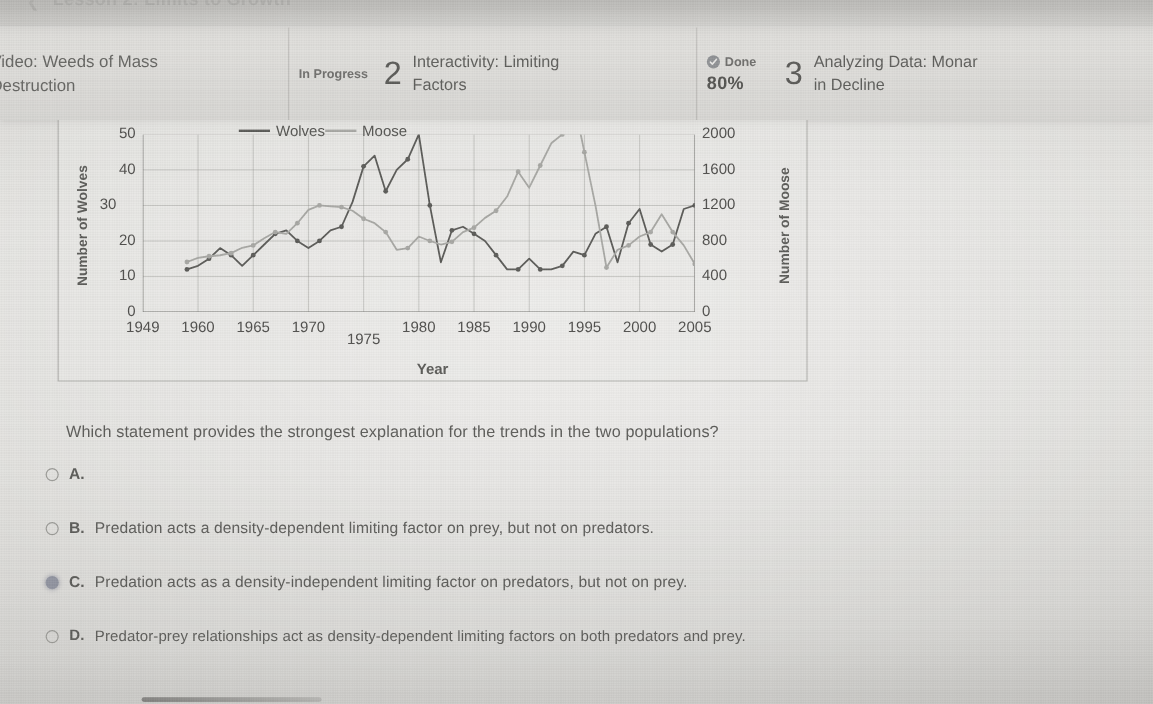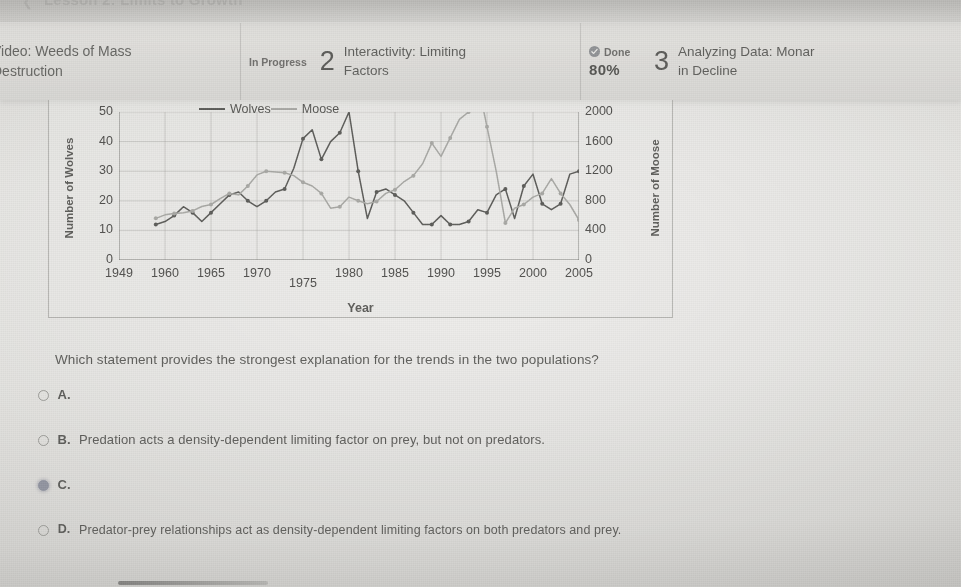--- a/index.html
+++ b/index.html
@@ -228,21 +228,21 @@
         <div class="legend-item">
           <span class="legend-line" style="background:#a8a7a0"></span>
           <span class="legend-text">Moose</span>
         </div>
       </div>
 
       <div id="yticks-left">
           <div class="ytick" style="left: 34px; top: 152px;">0</div>
           <div class="ytick" style="left: 34px; top: 122.4px;">10</div>
           <div class="ytick" style="left: 34px; top: 92.8px;">20</div>
-          <div class="ytick" style="left: 34px; top: 63.2px;">30</div>
+          <div class="ytick" style="left: 18px; top: 63.2px;">30</div>
           <div class="ytick" style="left: 34px; top: 33.6px;">40</div>
           <div class="ytick" style="left: 34px; top: 4px;">50</div>
         </div>
       <div id="yticks-right">
           <div class="ytick ytick-r" style="left: 536px; top: 152px;">0</div>
           <div class="ytick ytick-r" style="left: 536px; top: 122.4px;">400</div>
           <div class="ytick ytick-r" style="left: 536px; top: 92.8px;">800</div>
           <div class="ytick ytick-r" style="left: 536px; top: 63.2px;">1200</div>
           <div class="ytick ytick-r" style="left: 536px; top: 33.6px;">1600</div>
           <div class="ytick ytick-r" style="left: 536px; top: 4px;">2000</div>
@@ -348,20 +348,21 @@
         <span class="opt-letter">A.</span>
       </div>
       <div class="option">
         <span class="radio"></span>
         <span class="opt-letter">B.</span>
         <span class="opt-text">Predation acts a density-dependent limiting factor on prey, but not on predators.</span>
       </div>
       <div class="option">
         <span class="radio checked"></span>
         <span class="opt-letter">C.</span>
+        <span class="opt-text">Predation acts as a density-independent limiting factor on predators, but not on prey.</span>
       </div>
       <div class="option">
         <span class="radio"></span>
         <span class="opt-letter">D.</span>
         <span class="opt-text">Predator-prey relationships act as density-dependent limiting factors on both predators and prey.</span>
       </div>
     </div>
 
   <div class="bottom-bar"></div>
 

